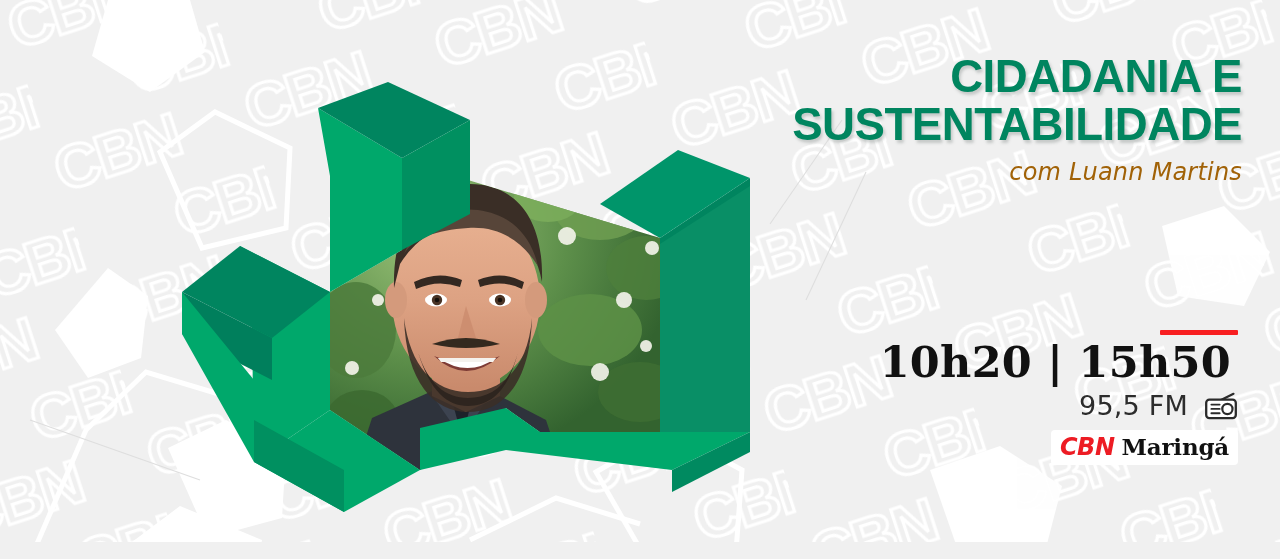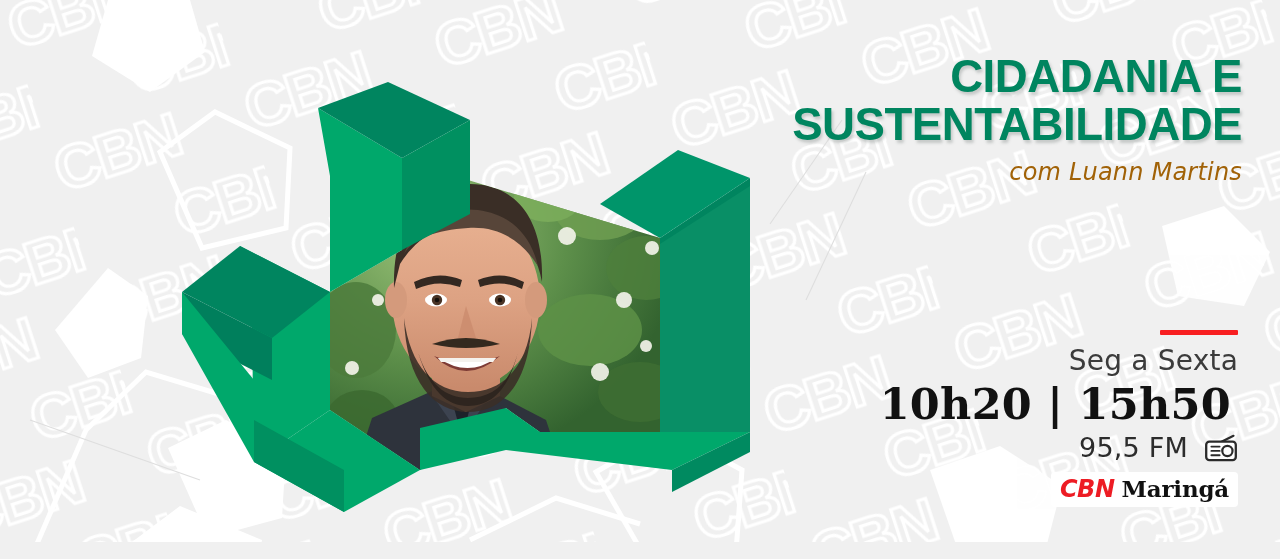--- a/index.html
+++ b/index.html
@@ -304,21 +304,20 @@
     <div class="title-block">
       <span class="title-line l1">CIDADANIA E</span>
       <span class="title-line l2">SUSTENTABILIDADE</span>
       <span class="subtitle">com Luann Martins</span>
     </div>
 
     <div class="schedule-block">
 
       <span class="red-rule"></span>
 
-      <span class="sched-days">Seg a Sexta</span>
 
       <div class="sched-times-row">
         <span class="sched-times">10h20 | 15h50</span>
 
         <svg class="icon-svg" width="30" height="30" viewBox="0 0 30 30">
           <circle cx="15" cy="15" r="12.2" fill="#ffffff" stroke="#1a1a1a" stroke-width="2.6"></circle>
           <line x1="15" y1="15" x2="8.6" y2="9.4" stroke="#1a1a1a" stroke-width="2.3" stroke-linecap="round"></line>
           <line x1="15" y1="15" x2="21.4" y2="18.8" stroke="#ed1c24" stroke-width="2.3" stroke-linecap="round"></line>
         </svg>
       </div>

